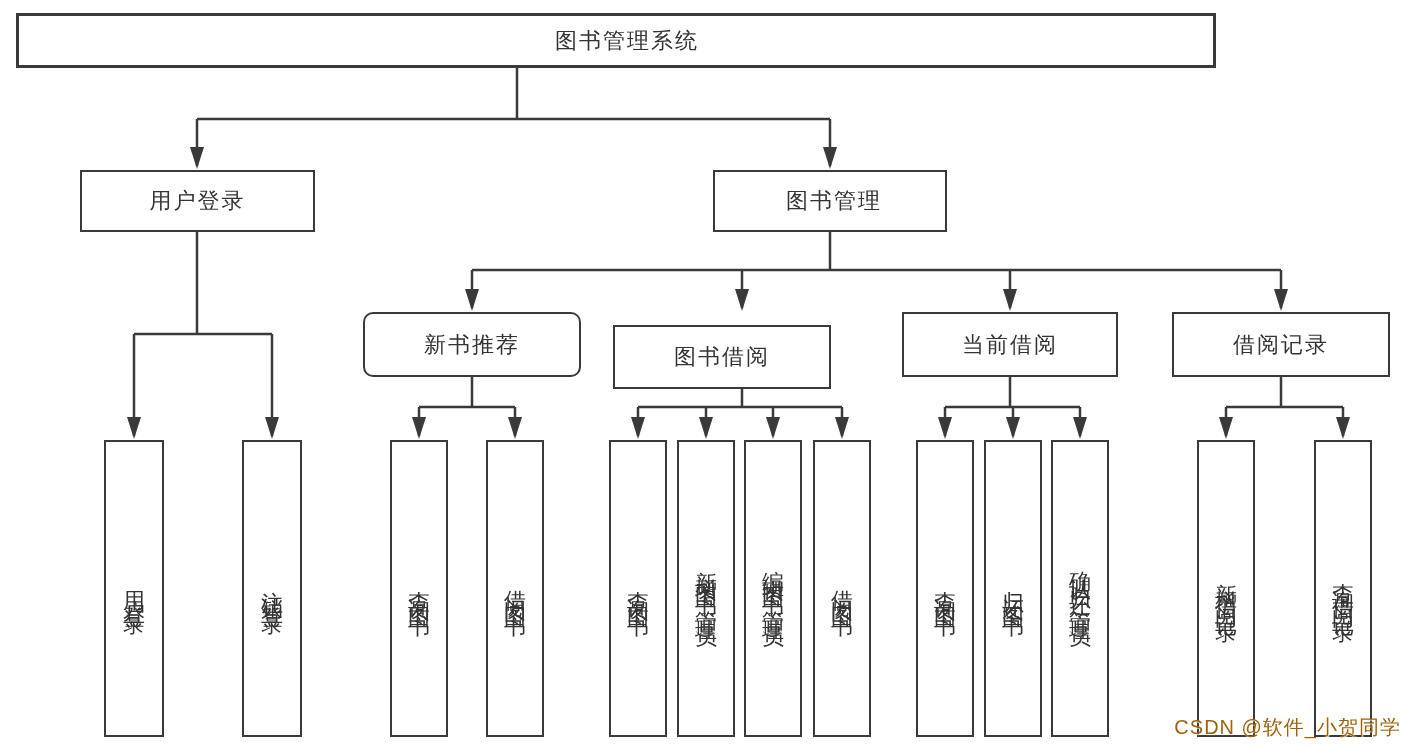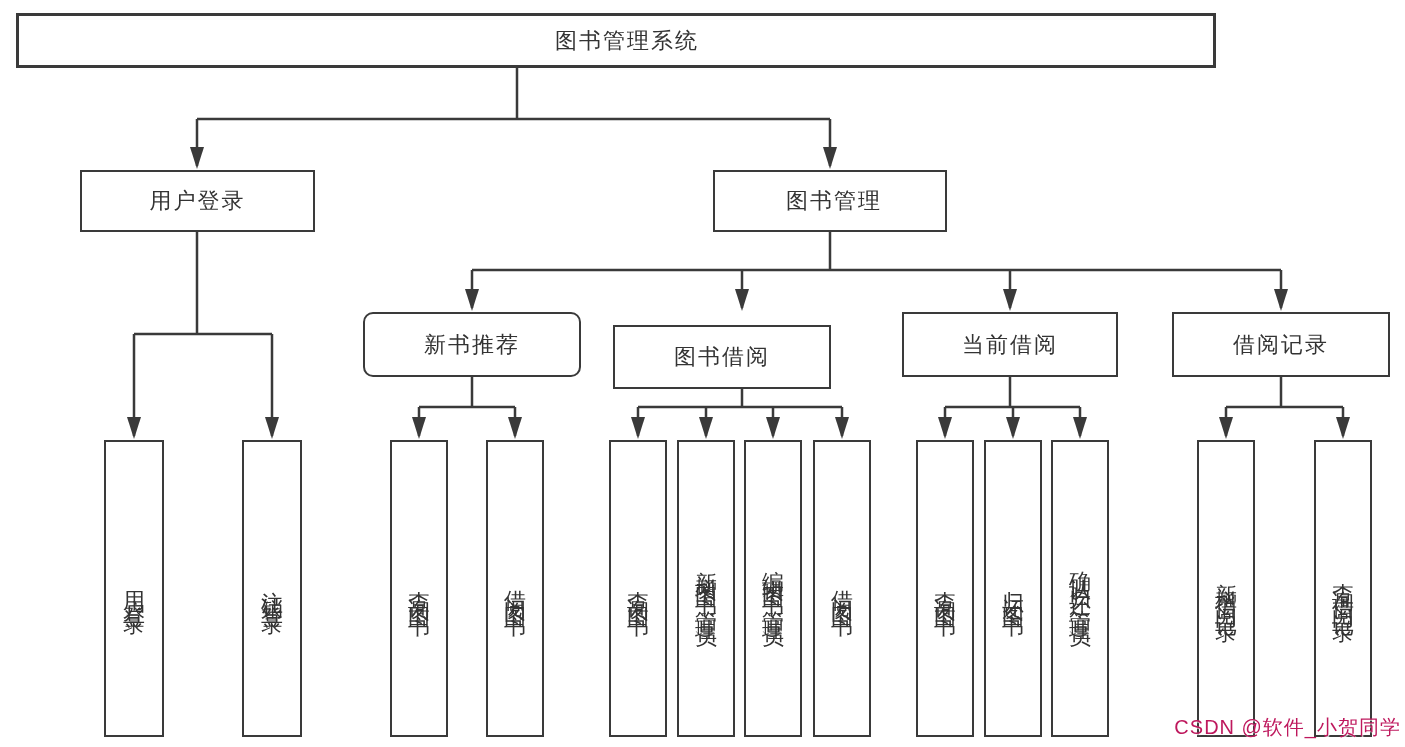--- a/index.html
+++ b/index.html
@@ -44,21 +44,21 @@
   }
   #connectors polygon{
     fill:#3a3a3a;stroke:none;
   }
   .watermark{
     position:absolute;
     right:4px;
     top:714px;
     font-size:20px;
     letter-spacing:1px;
-    color:#be185d;
+    color:#a16207;
     text-shadow:1px 1px 1px rgba(255,255,255,0.9);
     z-index:3;
     white-space:nowrap;
   }
 </style>
 </head>
 <body>
 
 <div id="canvas">
 

